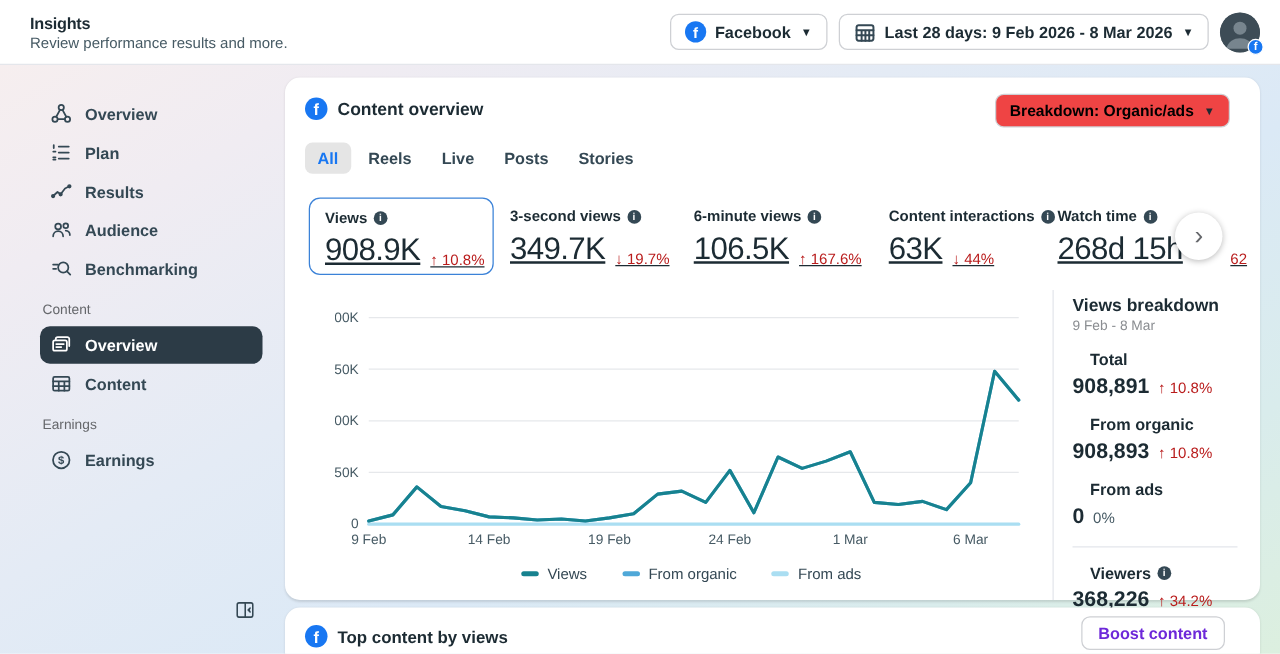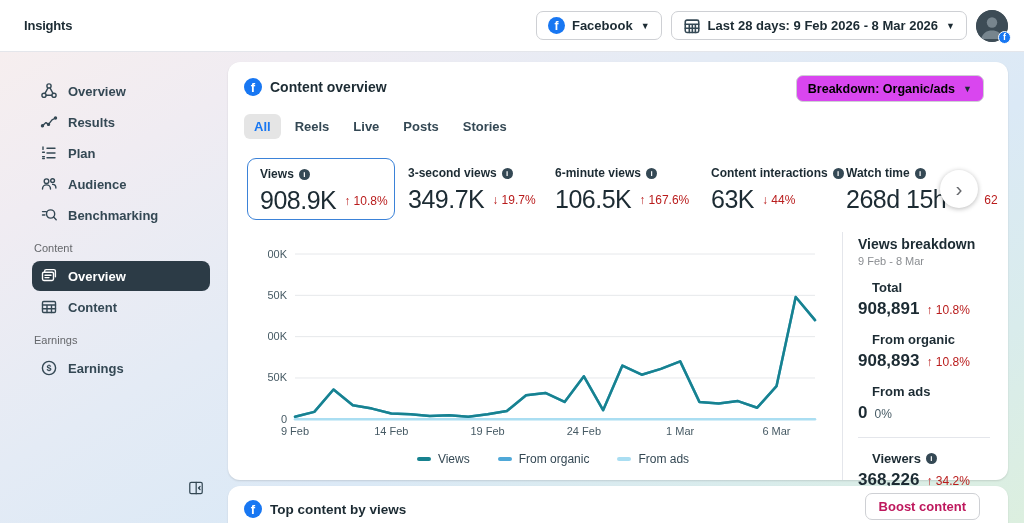--- a/index.html
+++ b/index.html
@@ -39,30 +39,30 @@
   .side-section { font-size:11px; color:#65676b; margin:12px 0 7px 34px; }
   .side-icon { width:18px; height:18px; flex:0 0 18px; }
   .collapse-btn { position:absolute; right:24px; bottom:27px; width:16px; height:16px; cursor:pointer; }
   
   .card { position:absolute; background:#fff; border-radius:12px; box-shadow:0 1px 2px rgba(0,0,0,.12); }
   .card1 { left:228px; top:62px; width:780px; height:418px; }
   .card2 { left:228px; top:486px; width:780px; height:60px; border-radius:12px 12px 0 0; }
   .card-hdr { position:absolute; left:16px; top:16px; display:flex; align-items:center; gap:8px; }
   .card-hdr .ttl { font-size:14px; font-weight:700; }
   .breakdown-btn { position:absolute; right:24px; top:13px; height:27px; display:inline-flex; align-items:center;
-    gap:7px; padding:0 11px; border:1px solid #ced0d4; border-radius:7px; background:#d946ef; font-size:12.5px;
+    gap:7px; padding:0 11px; border:1px solid #ced0d4; border-radius:7px; background:#ef4444; font-size:12.5px;
     font-weight:600; cursor:pointer; }
   
   .tabs { position:absolute; left:16px; top:52px; display:flex; align-items:center; gap:4px; }
   .tab { font-size:13px; font-weight:600; color:#344854; padding:5px 10px; border-radius:6px; cursor:pointer; }
   .tab.active { color:#1877f2; background:#e5e5e5; }
   
   .metric { position:absolute; }
   .metric .mlabel { display:flex; align-items:center; gap:5px; font-size:12px; font-weight:700; margin-bottom:5px; white-space:nowrap; }
-  .metric .mvalue { font-size:25px; font-weight:400; letter-spacing:-.5px; display:flex; align-items:center; gap:8px; white-space:nowrap; }
+  .metric .mvalue { font-size:25px; font-weight:400; letter-spacing:-.5px; display:flex; align-items:flex-end; gap:8px; white-space:nowrap;text-decoration:underline; }
   .metric-card { left:19px; top:96px; width:148px; height:62px; border:1.5px solid #3b82d8; border-radius:9px;
     padding:8px 12px; cursor:pointer; }
   .delta { font-size:12px; font-weight:400; letter-spacing:0; }
   .delta.up { color:#b91c1c; }
   .delta.down { color:#b91c1c; }
   .delta.flat { color:#465a64; }
   .info-i { display:inline-flex; align-items:center; justify-content:center; width:11px; height:11px;
     border-radius:50%; background:#344854; color:#fff; font-size:8px; font-weight:700; font-style:normal; }
   .next-btn { position:absolute; left:712px; top:108px; width:38px; height:38px; border-radius:50%;
     background:#fff; box-shadow:0 1px 5px rgba(0,0,0,.28); display:flex; align-items:center; justify-content:center;
@@ -80,30 +80,31 @@
   .vb-date { font-size:11px; color:#8a8d91; margin-top:3px; }
   .vb-row { margin-top:13px; }
   .vb-row .rlabel { font-size:13px; font-weight:700; display:flex; align-items:center; gap:5px;margin-left:14px; }
   .vb-row .rvalue { font-size:17px; font-weight:700; margin-top:4px; display:flex; align-items:baseline; gap:7px; }
   .vb-hr { height:1px; background:#e4e6eb; margin:14px 0 0; width:132px; }
   
   .card2 .card-hdr { top:14px; }
   .card2 .ttl { font-size:13.5px; }
   .foot-btns { position:absolute; right:28px; top:7px; display:flex; gap:8px; }
   .foot-btn { height:27px; padding:0 13px; border:1px solid #ced0d4; border-radius:7px; background:#fff;
-    font-size:13px; font-weight:600; color:#be185d; display:flex; align-items:center; cursor:pointer; }
+    font-size:13px; font-weight:600; color:#6d28d9; display:flex; align-items:center; cursor:pointer; }
   .icon-stroke { stroke:#344854; fill:none; stroke-width:1.4; stroke-linecap:round; stroke-linejoin:round; }
   .icon-stroke-w { stroke:#fff; fill:none; stroke-width:1.4; stroke-linecap:round; stroke-linejoin:round; }
 </style>
 </head>
 <body>
 
 <div class="top-header">
   <div>
     <div class="page-title">Insights</div>
+    <div class="page-subtitle">Review performance results and more.</div>
   </div>
   <div class="header-right">
     <button class="hdr-btn">
       <span class="fb-dot fb-16">f</span>
       <span>Facebook</span>
       <span class="caret">▼</span>
     </button>
     <button class="hdr-btn">
       <svg class="side-icon" width="16" height="16" viewBox="0 0 16 16">
         <g class="icon-stroke">
@@ -133,35 +134,35 @@
           <circle cx="4" cy="13.3" r="2.1"></circle>
           <circle cx="14" cy="13.3" r="2.1"></circle>
       <path d="M8 5.9 L5 11.4 M10 5.9 L13 11.4 M6.2 13.3 L11.8 13.3"></path>
         </g>
     </svg>
     <span class="lbl">Overview</span>
   </div>
   <div class="side-item">
     <svg class="side-icon" viewBox="0 0 18 18">
       <g class="icon-stroke">
+          <path d="M7 4.2h8 M7 9h8 M7 13.8h8 M3 3v2.4 M2.6 8.2h1.8 M2.6 12.8h1.8 M2.6 14.6h1.8"></path>
+        </g>
+    </svg>
+    <span class="lbl">Plan</span>
+  </div>
+  <div class="side-item">
+    <svg class="side-icon" viewBox="0 0 18 18">
+      <g class="icon-stroke">
           <path d="M2.5 12.8 L6 9.6 L8.5 11.4 L12 6.8 L15.5 5"></path>
       <circle cx="2.5" cy="12.8" r="1" fill="#344854"></circle>
           <circle cx="8.5" cy="11.4" r="1" fill="#344854"></circle>
           <circle cx="15.5" cy="5" r="1" fill="#344854"></circle>
         </g>
     </svg>
     <span class="lbl">Results</span>
-  </div>
-  <div class="side-item">
-    <svg class="side-icon" viewBox="0 0 18 18">
-      <g class="icon-stroke">
-          <path d="M7 4.2h8 M7 9h8 M7 13.8h8 M3 3v2.4 M2.6 8.2h1.8 M2.6 12.8h1.8 M2.6 14.6h1.8"></path>
-        </g>
-    </svg>
-    <span class="lbl">Plan</span>
   </div>
   <div class="side-item">
     <svg class="side-icon" viewBox="0 0 18 18">
       <g class="icon-stroke">
           <circle cx="6.5" cy="6.2" r="2.3"></circle>
           <path d="M2.5 14c0-2.3 1.8-4.1 4-4.1s4 1.8 4 4.1"></path>
       <circle cx="12.6" cy="5.6" r="1.9"></circle>
           <path d="M12.6 9.4c1.9 0 3.3 1.6 3.3 3.6"></path>
         </g>
     </svg>

